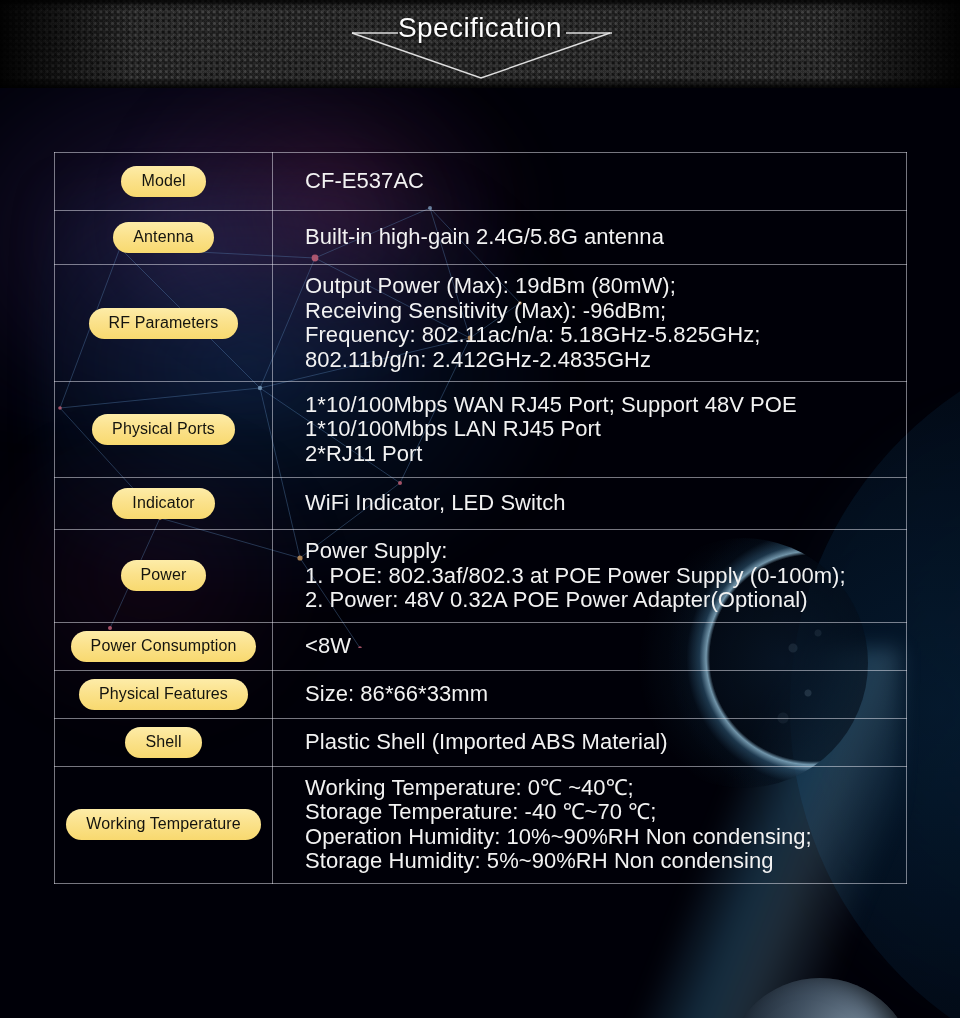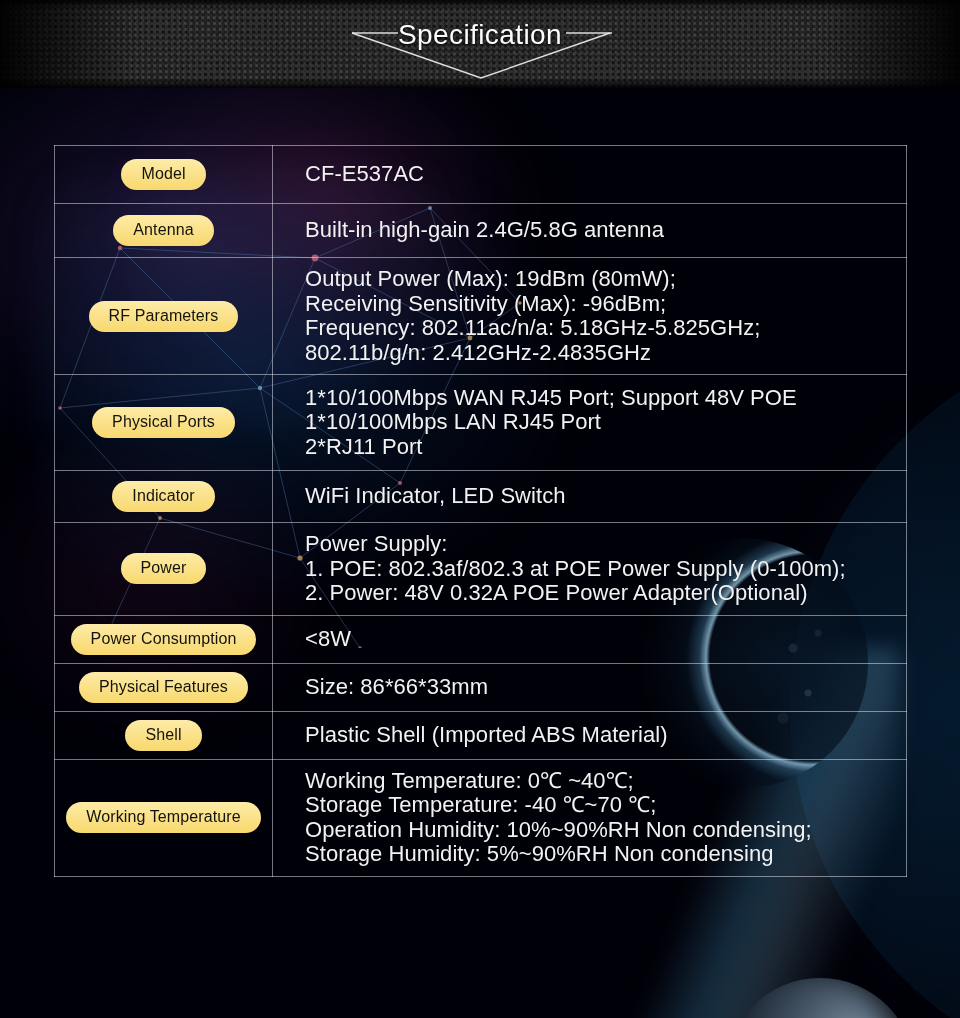--- a/index.html
+++ b/index.html
@@ -19,21 +19,21 @@
       linear-gradient(to bottom, rgba(0,0,0,.85) 0%, rgba(0,0,0,0) 10%, rgba(0,0,0,0) 88%, rgba(0,0,0,.9) 100%),
       repeating-linear-gradient(45deg, rgba(255,255,255,.035) 0 2px, rgba(0,0,0,.10) 2px 4px),
       repeating-linear-gradient(-45deg, rgba(255,255,255,.035) 0 2px, rgba(0,0,0,.10) 2px 4px),
       repeating-linear-gradient(0deg, rgba(0,0,0,.30) 0 3px, rgba(255,255,255,.02) 3px 6px),
       repeating-linear-gradient(90deg, rgba(0,0,0,.30) 0 3px, rgba(255,255,255,.02) 3px 6px),
       #2c2c2c;
     overflow:hidden;
   }
   #header .chev { position:absolute; left:0; top:0; }
   #header .title {
-    position:absolute; left:0; top:19px; width:960px;
+    position:absolute; left:0; top:12px; width:960px;
     text-align:center;
     font-size:28px; font-weight:400; letter-spacing:.4px;
     color:#fdfdfd;
     text-shadow:0 1px 3px rgba(0,0,0,.9);
   }
 
   
   #space {
     position:absolute; left:0; top:88px; width:960px; height:930px;
     background:#000008;
@@ -134,21 +134,21 @@
       radial-gradient(circle at 70% 46%, rgba(255,255,255,.16) 0 9px, rgba(0,0,0,.18) 10px, rgba(0,0,0,0) 13px),
       radial-gradient(circle at 40% 58%, rgba(255,255,255,.14) 0 5px, rgba(0,0,0,.16) 6px, rgba(0,0,0,0) 8px),
       radial-gradient(circle at 60% 72%, rgba(255,255,255,.12) 0 7px, rgba(0,0,0,.14) 8px, rgba(0,0,0,0) 11px),
       radial-gradient(circle at 82% 62%, rgba(255,255,255,.10) 0 4px, rgba(0,0,0,0) 6px);
   }
 
   .stars { position:absolute; inset:0; }
 
   
   #spec-table {
-    position:absolute; left:54px; top:145px;
+    position:absolute; left:54px; top:152px;
     width:853px;
     border:1px solid rgba(235,235,245,.58);
     border-collapse:collapse;
     table-layout:fixed;
   }
   #spec-table tr { }
   #spec-table td {
     border:1px solid rgba(235,235,245,.50);
     vertical-align:middle;
     padding:0;

